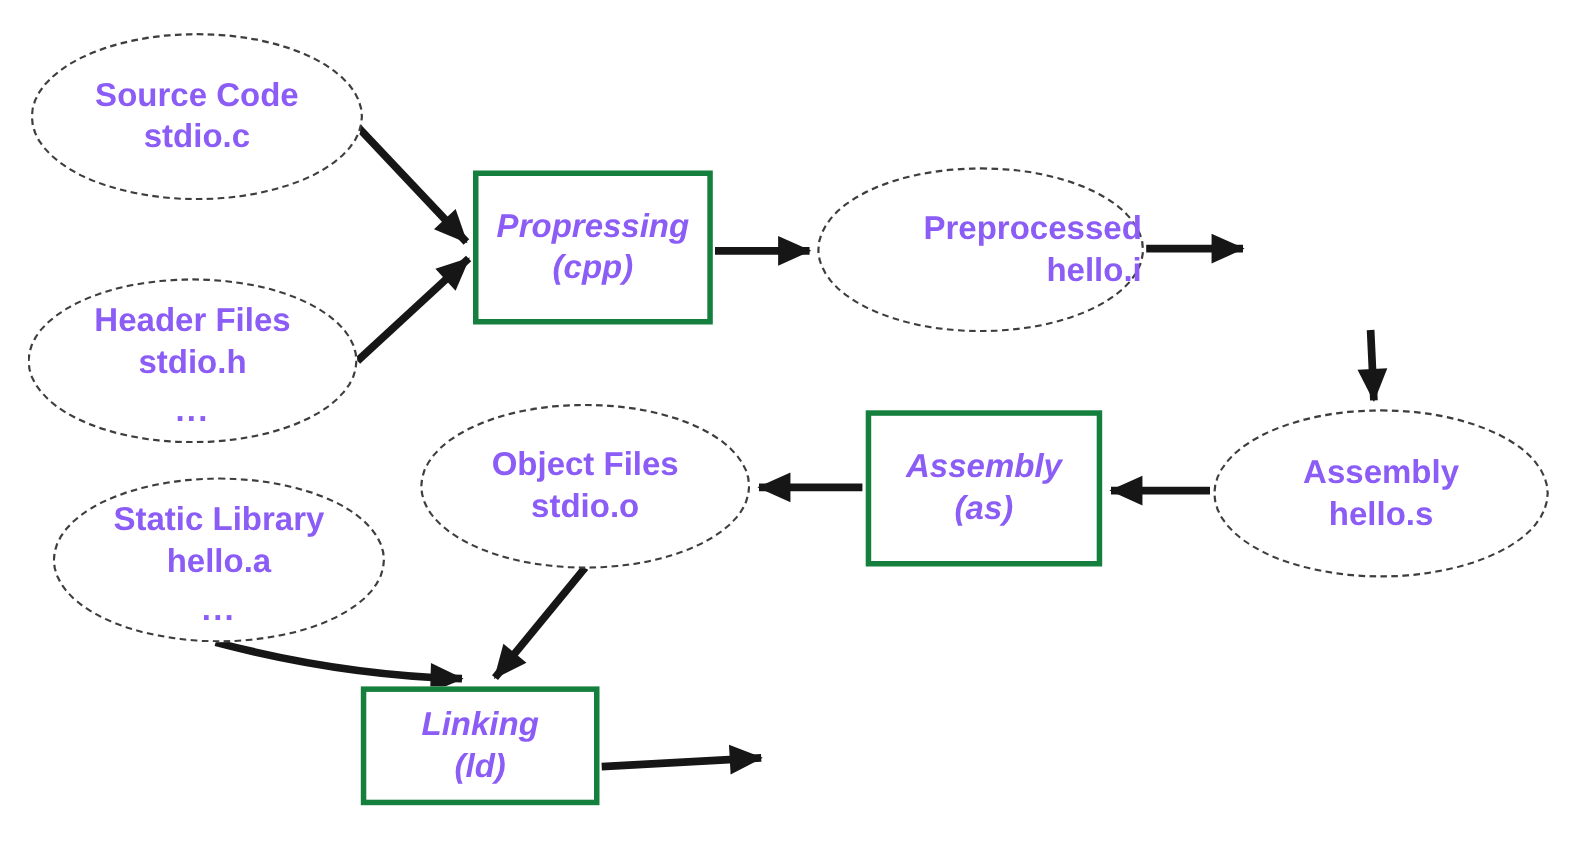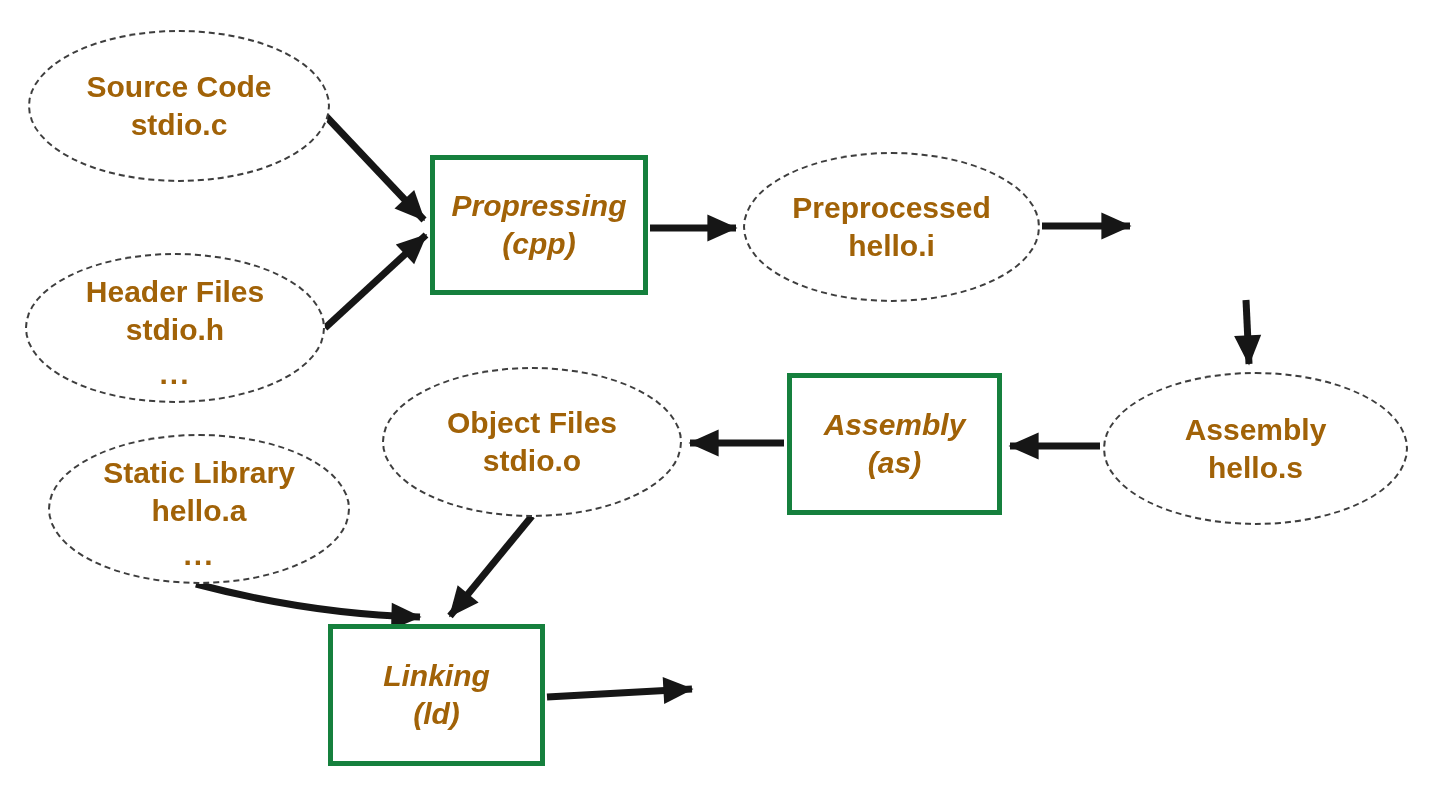--- a/index.html
+++ b/index.html
@@ -15,21 +15,21 @@
     overflow: hidden;
     font-family: "Liberation Sans", sans-serif;
   }
   .node {
     position: absolute;
     display: flex;
     flex-direction: column;
     align-items: center;
     justify-content: center;
     text-align: center;
-    color: #a16207;
+    color: #8b5cf6;
     font-weight: bold;
     box-sizing: border-box;
     background: #ffffff;
   }
   .ellipse {
     border: 2px dashed #3d3d3d;
     border-radius: 50%;
   }
   .box {
     border: 5px solid #15803d;
@@ -43,27 +43,27 @@
   .l3 {
     font-size: 30px;
     line-height: 18px;
     margin-top: 16px;
     letter-spacing: 2px;
   }
   
   #n-source-code   { left: 28px;   top: 30px;  width: 302px; height: 152px; }
   #n-header-files  { left: 25px;   top: 253px; width: 300px; height: 150px; }
   #n-preprocessing { left: 430px;  top: 155px; width: 218px; height: 140px; }
-  #n-preprocessed  { left: 743px;  top: 152px; width: 297px; height: 150px; }
+  #n-preprocessed  { left: 743px;  top: 152px; width: 297px; height: 150px; align-items: flex-end; }
   #n-compilation   { left: 1137px; top: 158px; width: 215px; height: 141px; }
   #n-assembly-file { left: 1103px; top: 372px; width: 305px; height: 153px; }
   #n-assembler     { left: 787px;  top: 373px; width: 215px; height: 142px; }
   #n-object-file   { left: 382px;  top: 367px; width: 300px; height: 150px; }
   #n-static-library{ left: 48px;   top: 434px; width: 302px; height: 150px; }
-  #n-linking       { left: 328px;  top: 624px; width: 217px; height: 142px; }
+  #n-linking       { left: 328px;  top: 624px; width: 217px; height: 108px; }
   #n-executable    { left: 700px;  top: 610px; width: 300px; height: 156px; }
   #edges-layer {
     position: absolute;
     left: 0; top: 0;
     width: 1431px;
     height: 788px;
     pointer-events: none;
   }
   #edges-layer line, #edges-layer path.edge {
     stroke: #161616;

